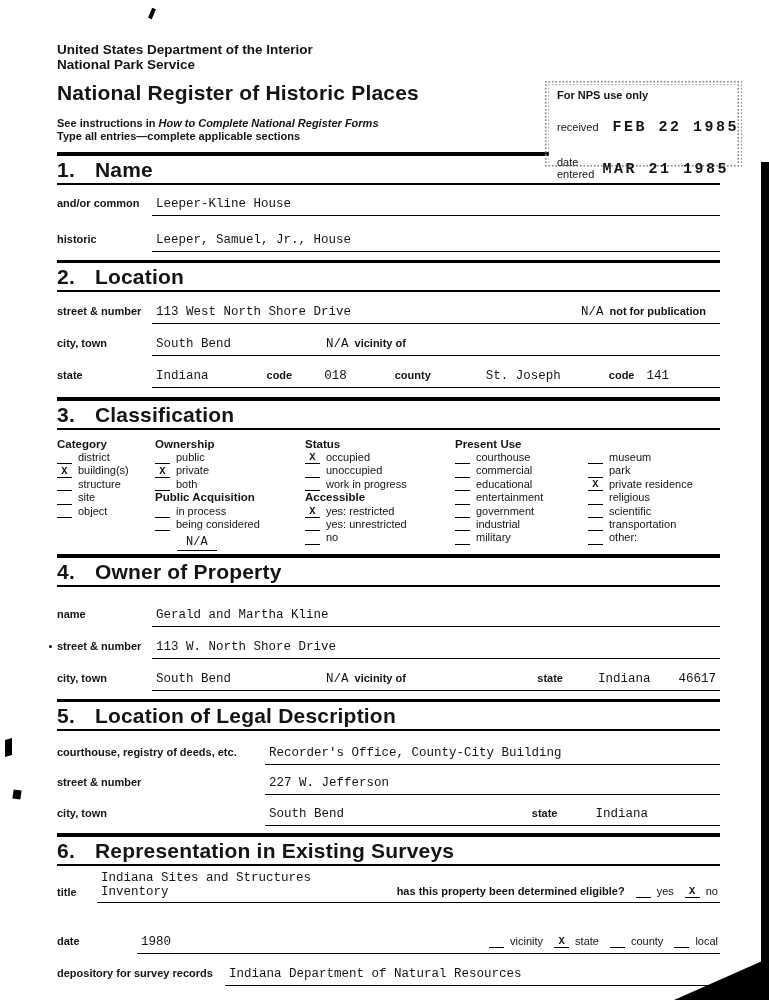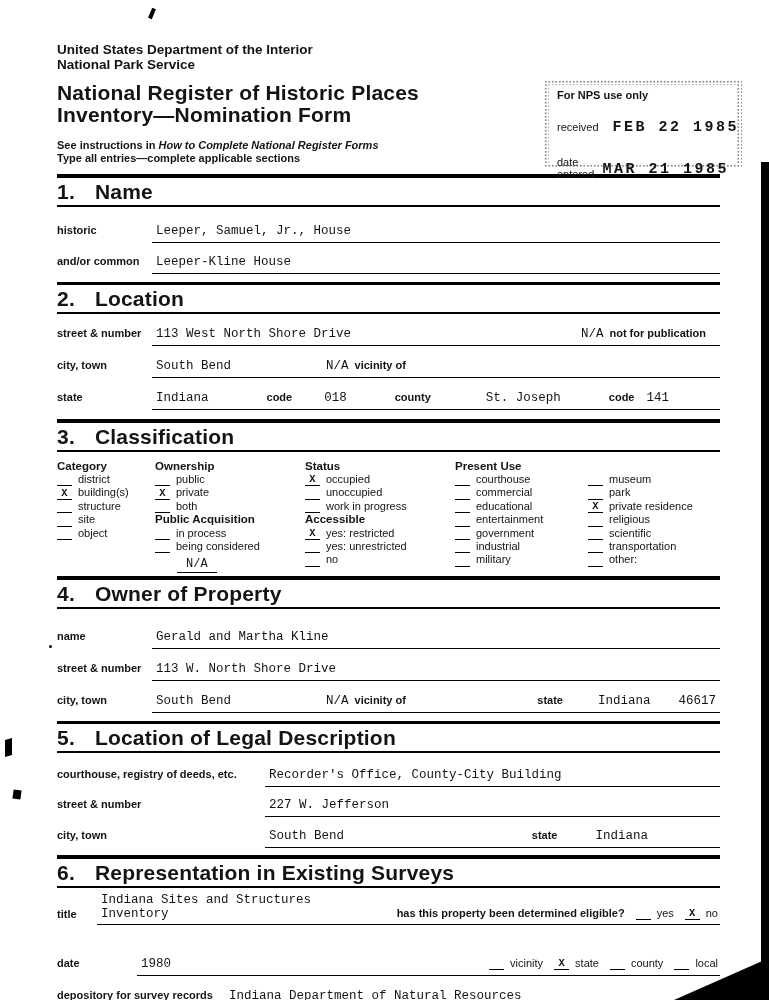--- a/index.html
+++ b/index.html
@@ -106,43 +106,42 @@
         <span>date entered</span>
         <span class="stamp stamp-entered">MAR 21 1985</span>
       </div>
     </div>
   </div>
 
 
   <div class="dept">United States Department of the Interior</div>
   <div class="agency">National Park Service</div>
   <div class="big-title bt1">National Register of Historic Places</div>
-  <div class="big-title">Inventory—Nomination Form</div>
   <div class="instr i1">
     <span>See instructions in</span>
     <span class="ital">How to Complete National Register Forms</span>
   </div>
   <div class="instr">Type all entries—complete applicable sections</div>
 
   <div class="rule-thick m-sec1"></div>
   <h2 class="sec-h">
     <span class="n">1.</span><span class="w">Name</span>
   </h2>
   <div class="rule-med"></div>
 
+  <div class="row row-common">
+    <span class="lbl w95">and/or common</span>
+    <div class="field">
+      <span class="typed">Leeper-Kline House</span>
+    </div>
+  </div>
   <div class="row row-historic">
     <span class="lbl w95">historic</span>
     <div class="field">
       <span class="typed">Leeper, Samuel, Jr., House</span>
-    </div>
-  </div>
-  <div class="row row-common">
-    <span class="lbl w95">and/or common</span>
-    <div class="field">
-      <span class="typed">Leeper-Kline House</span>
     </div>
   </div>
 
   <div class="rule-thick m-sec2"></div>
   <h2 class="sec-h">
     <span class="n">2.</span><span class="w">Location</span>
   </h2>
   <div class="rule-med"></div>
 
   <div class="row row-13">

